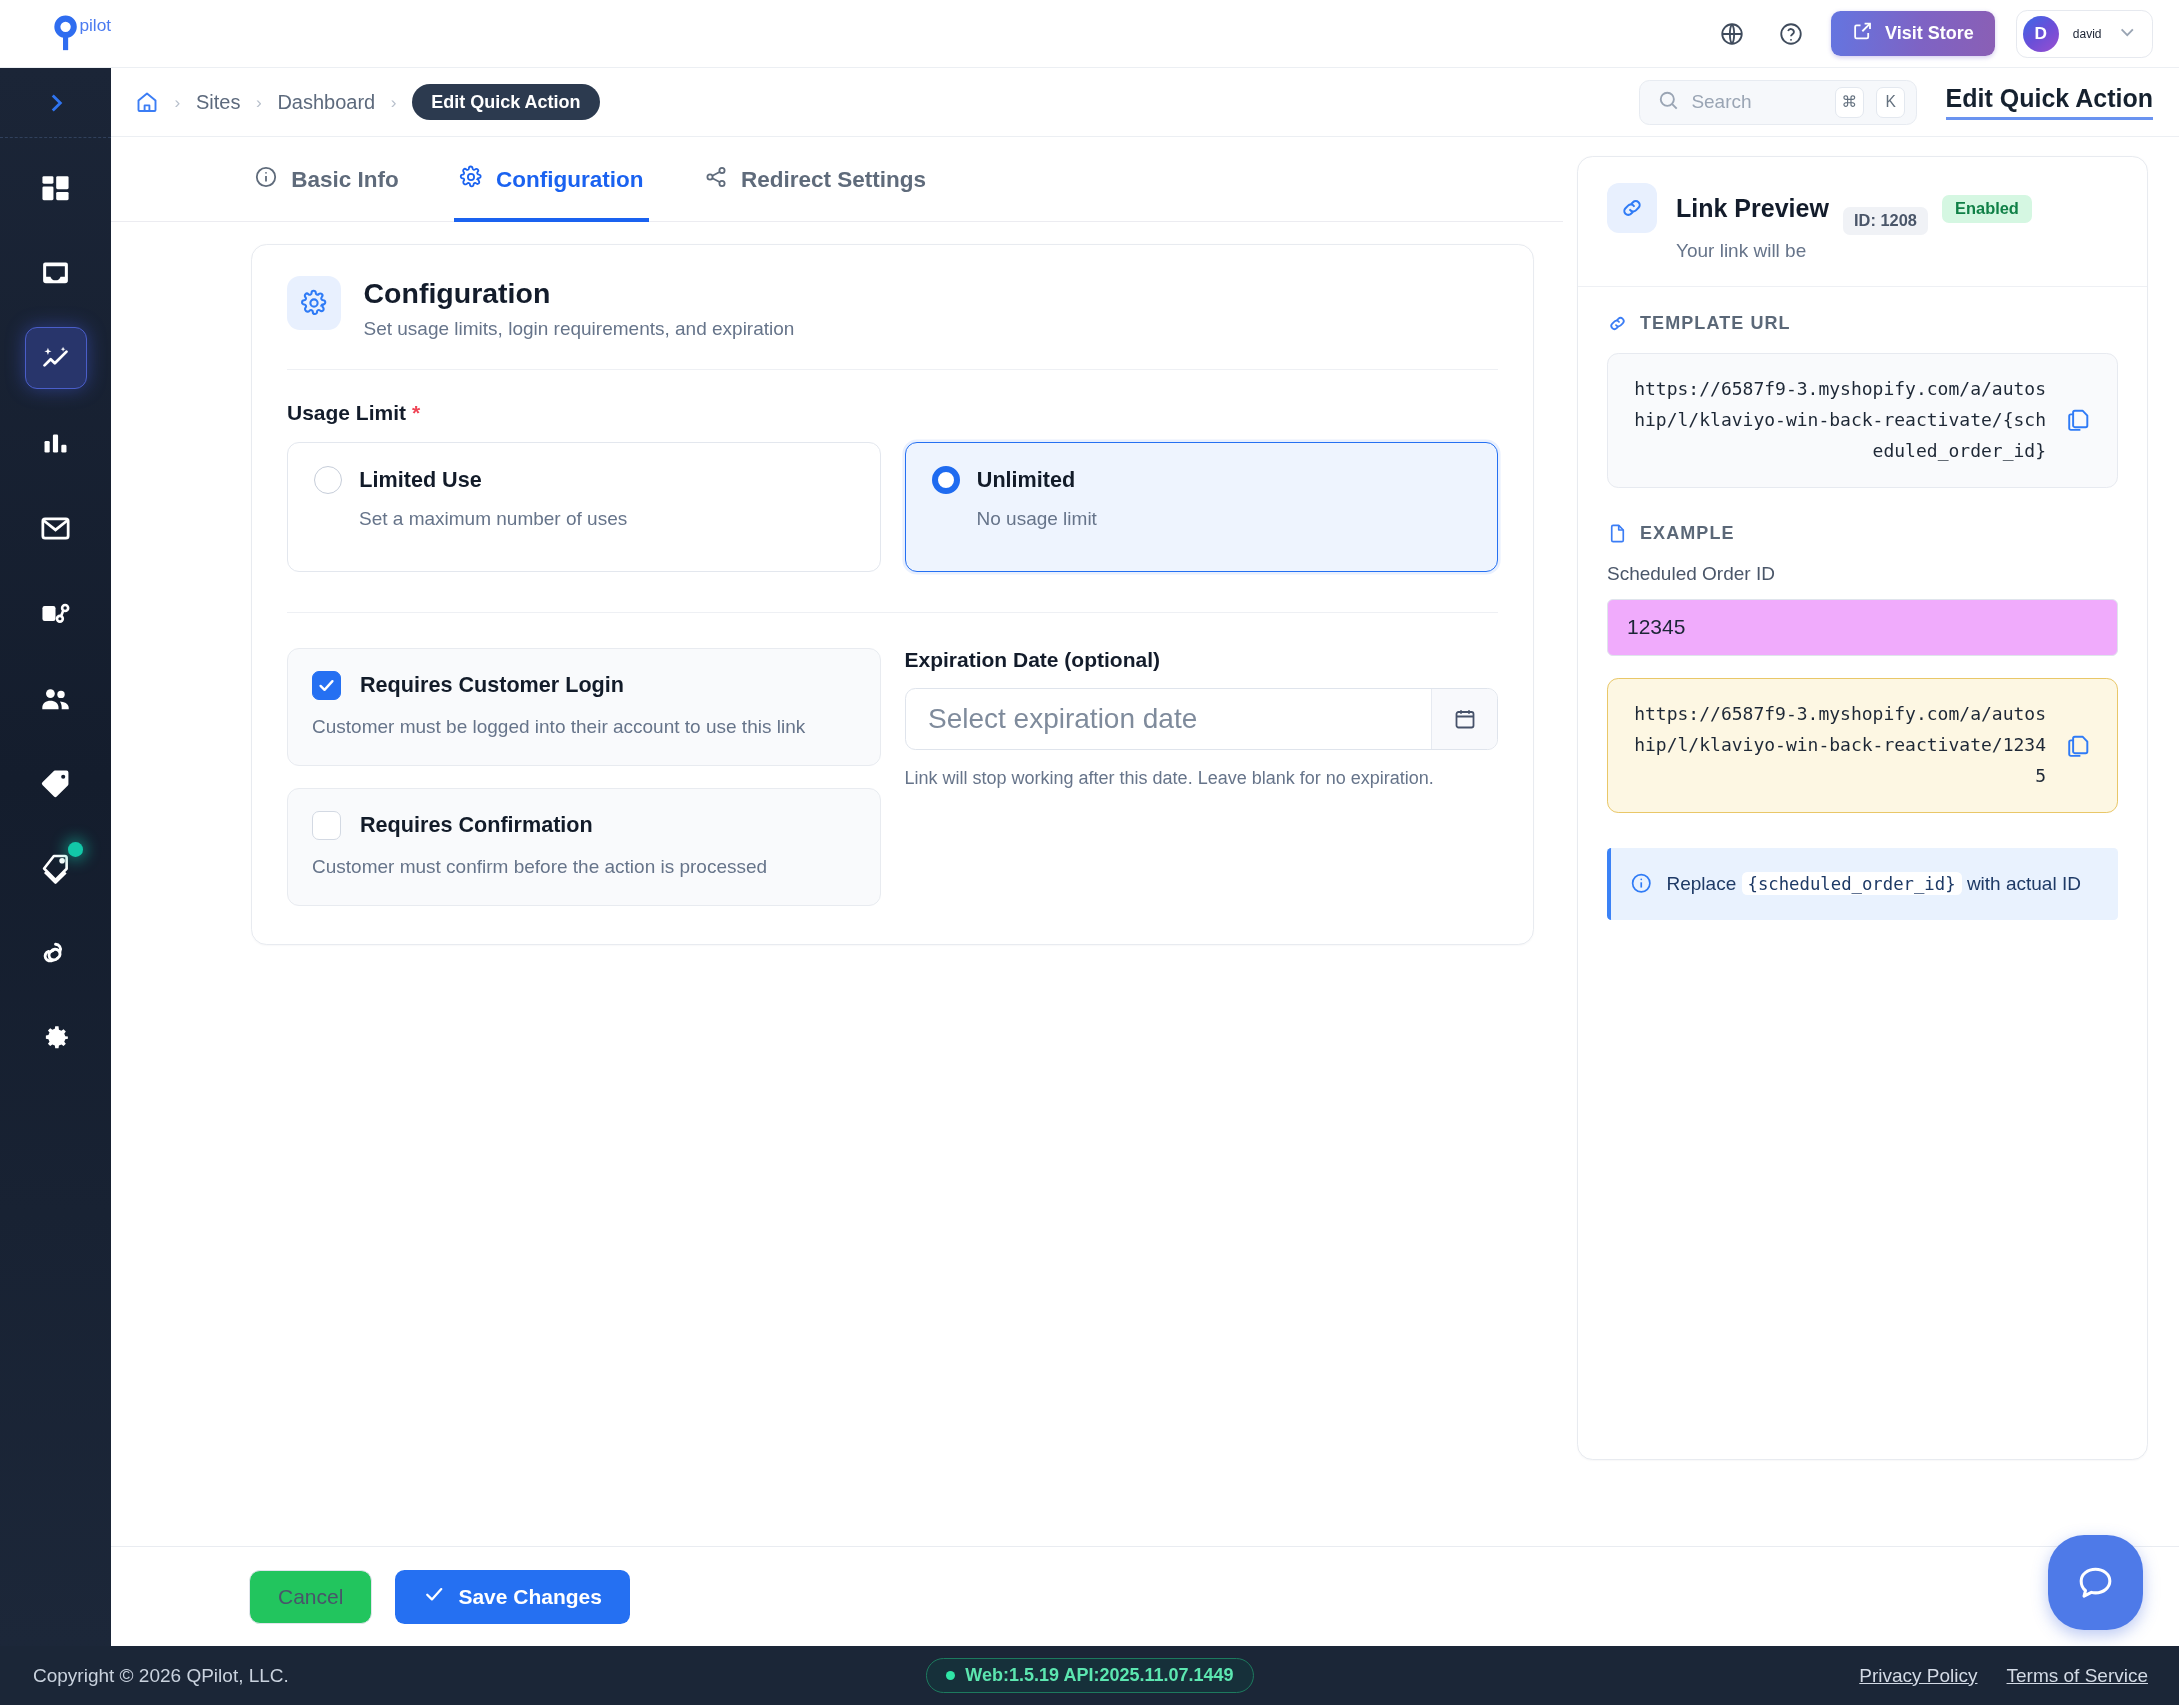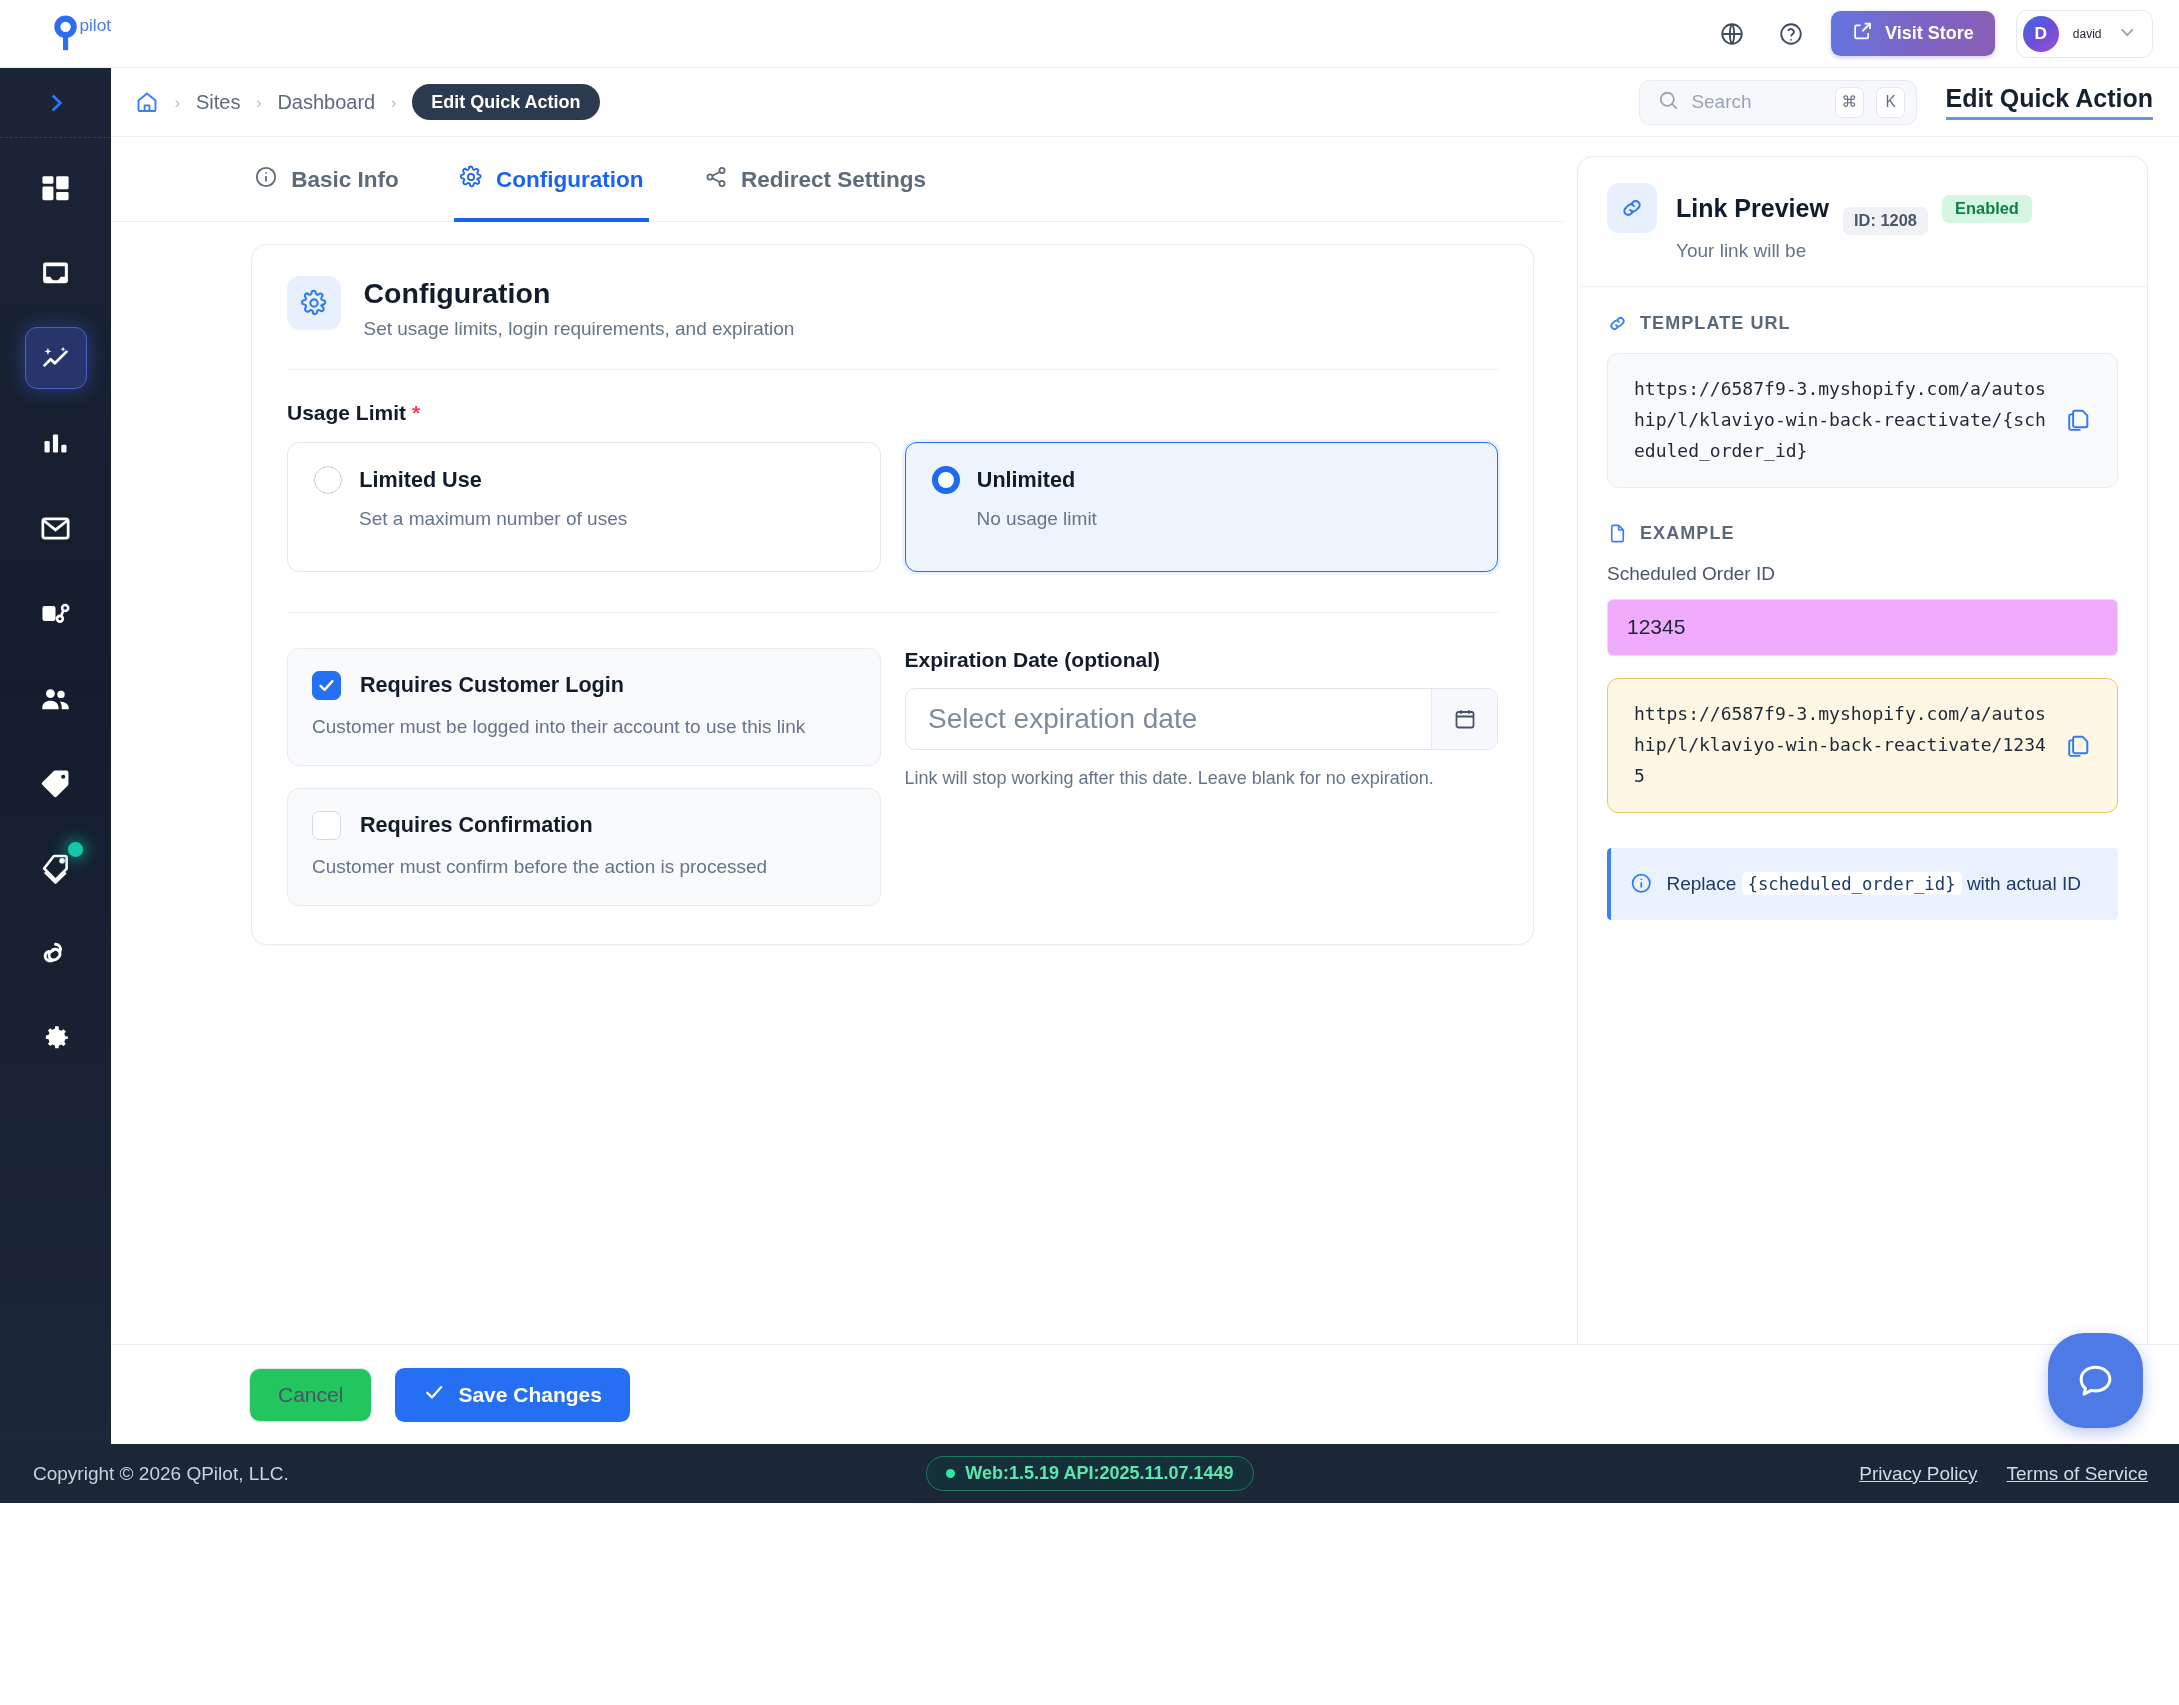--- a/index.html
+++ b/index.html
@@ -2,21 +2,21 @@
 <html style="font-size:14px"><head>
 <meta charset="utf-8">
 <style>
   * { box-sizing: border-box; margin: 0; padding: 0; }
   html, body {
     width: 2179px; height: 1705px;
     font-family: "Liberation Sans", sans-serif;
     background: #ffffff;
     overflow: hidden;
   }
-  .app { position: relative; width: 2179px; height: 1503px; display: flex; flex-direction: column; }
+  .app { position: relative; width: 2179px; height: 1705px; display: flex; flex-direction: column; }
 
   
   .topbar {
     height: 68px; min-height: 68px;
     background: #ffffff;
     border-bottom: 0.9px solid #eceff3;
     display: flex; align-items: center;
     padding: 0 26px 0 50px;
     position: relative; z-index: 30;
   }
@@ -182,21 +182,21 @@
   .prev-sub { font-size: 19px; color: #66748a; margin-top: 5.2px; }
 
   .prev-body { padding: 26px 29px 0 29px; }
   .sec-label { display: flex; align-items: center; gap: 12px; font-size: 18px; font-weight: 700; color: #5b6878; letter-spacing: .06em; margin-bottom: 19px; }
   .sec-label .li { color: #3b7df5; display:flex; }
   .url-box {
     border: 0.9px solid #e7eaf0; border-radius: 11.2px; background: #f9fafc;
     display: flex; align-items: center; gap: 12px; padding: 20px 19px 20px 26px;
   }
   .url-box.amber { background: #fdf7e3; border: 0.9px solid #e9c768; }
-  .mono { font-family: "DejaVu Sans Mono", monospace; font-size: 18px; color: #1e2836; line-height: 1.72; word-break: break-all; flex: 1; }
+  .mono { font-family: "DejaVu Sans Mono", monospace; font-size: 18px; color: #1e2836; line-height: 1.72; word-break: break-all; flex: 1; text-align: right; }
   .copy-btn { width: 40px; min-width:40px; display: flex; align-items: center; justify-content: center; color: #2f7bf6; cursor: pointer; }
 
   .sec2 { margin-top: 35px; }
   .field-lbl2 { font-size: 19px; color: #4a5669; margin-bottom: 14px; }
   .text-input { border: 0.9px solid #dfe4ec; border-radius: 6px; height: 57px; display: flex; align-items: center; padding: 0 19px; font-size: 21px; color: #1c2636; background: #f0abfc; }
 
   .note {
     margin-top: 35px; background: #e9f2fe; border-left: 4.3px solid #3b82f6;
     border-radius: 4.3px; padding: 21.6px 22.5px 21.6px 19px; display: flex; gap: 14px; align-items: flex-start;
   }

